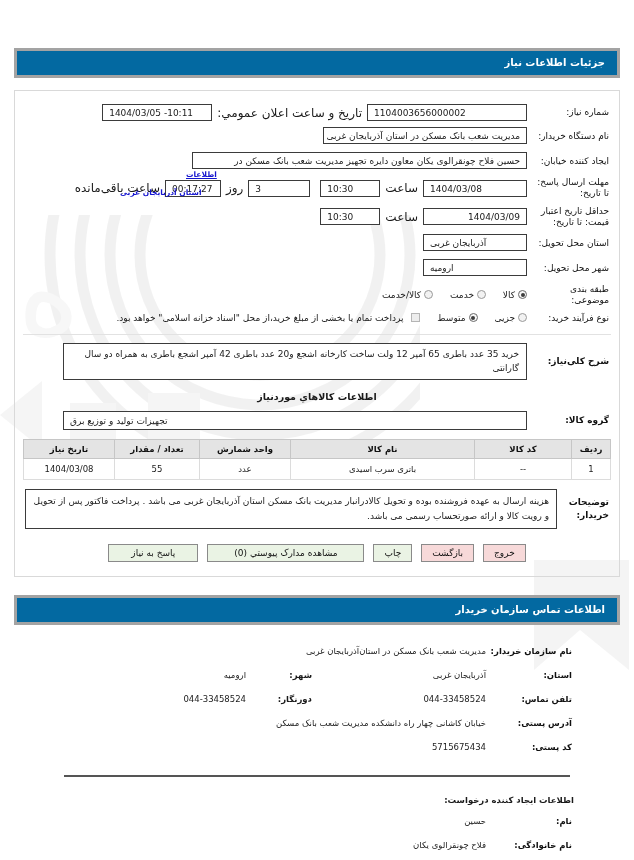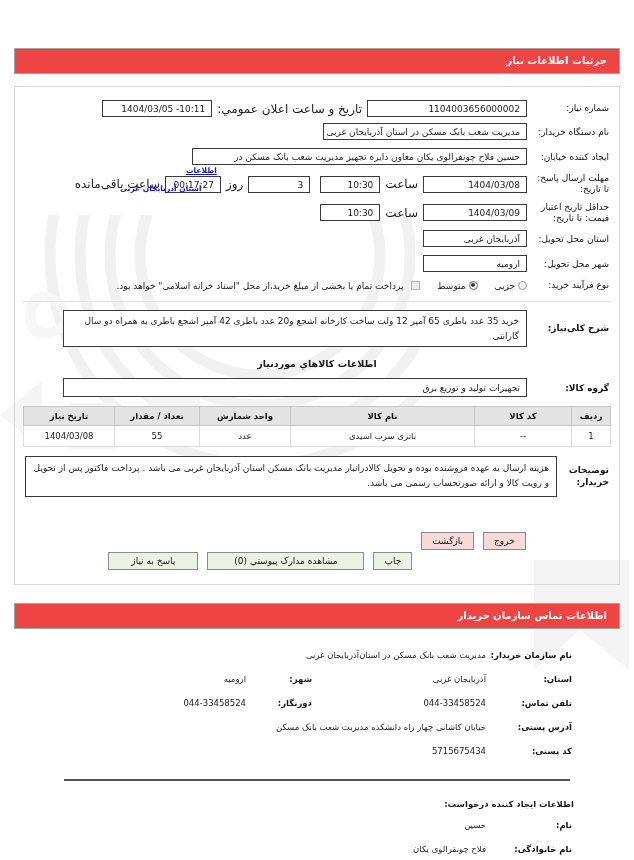--- a/index.html
+++ b/index.html
@@ -32,27 +32,27 @@
     width:150px;height:140px;
     pointer-events:none;
     opacity:.15;
     z-index:0;
   }
   .content{position:relative;z-index:2;}
 
   
   .section-bar{
     margin:0 14px;
-    background:#ef4444;
+    background:#0369a1;
     color:#fff;
     font-weight:bold;
     font-size:10px;
     padding:6px 12px 7px;
     text-align:right;
-    border:1px solid #a3a3a3;
+    border:3px solid #a3a3a3;
   }
   #top-bar-wrap{padding-top:48px;}
   #contact-bar-wrap{padding-top:18px;}
 
   
   .panel{
     margin:12px 14px 0;
     border:1px solid #d9d9d9;
     background:transparent;
   }
@@ -74,21 +74,21 @@
     color:#111;
     line-height:1.25;
   }
   .fld{
     border:1px solid #3b3b3b;
     background:#fff;
     height:17px;
     line-height:17px;
     padding:0 6px;
     font-size:9px;
-    text-align:right;
+    text-align:left;
     box-sizing:border-box;
     display:inline-block;
     white-space:nowrap;
     overflow:hidden;
   }
   .fld.right{text-align:right;}
   .fld.num{font-family:"DejaVu Sans","Liberation Sans",sans-serif;direction:ltr;}
   .inline-lbl{padding:0 5px;font-size:12px;white-space:nowrap;}
 
   .row-flex{display:flex;align-items:center;justify-content:flex-start;gap:0;}
@@ -177,21 +177,21 @@
   .btn{
     border:1px solid #7f7f7f;
     font-size:9px;
     padding:3px 10px;
     background:#e9f2e3;
     color:#111;
     cursor:pointer;
     white-space:nowrap;
     font-family:inherit;
   }
-  .btn.green{background:#eaf3e4;border-color:#8a8a8a;margin-top:40px;}
+  .btn.green{background:#eaf3e4;border-color:#8a8a8a;}
   .btn.pink{background:#f7d9d9;border-color:#8a8a8a;}
 
   
   .contact{
     margin:14px 60px 0;
     font-size:8.5px;
   }
   table.kv{width:100%;border-collapse:collapse;}
   table.kv td{padding:7px 2px;vertical-align:top;font-size:8.5px;}
   td.k{width:82px;text-align:right;font-weight:bold;color:#111;white-space:nowrap;}
@@ -302,20 +302,34 @@
           <tr>
             <td class="lbl">استان محل تحویل:</td>
             <td><span class="fld" style="width:104px;">آذربایجان غربی</span></td>
           </tr>
 
           <tr>
             <td class="lbl">شهر محل تحویل:</td>
             <td><span class="fld" style="width:104px;">ارومیه</span></td>
           </tr>
 
+          <tr>
+            <td class="lbl">طبقه بندی موضوعی:</td>
+            <td>
+              <span class="opt">
+                <span class="radio on"></span><span>کالا</span>
+              </span>
+              <span class="opt">
+                <span class="radio"></span><span>خدمت</span>
+              </span>
+              <span class="opt">
+                <span class="radio"></span><span>کالا/خدمت</span>
+              </span>
+            </td>
+          </tr>
 
           <tr>
             <td class="lbl">نوع فرآیند خرید:</td>
             <td>
               <span class="opt">
                 <span class="radio"></span><span>جزیی</span>
               </span>
               <span class="opt">
                 <span class="radio on"></span><span>متوسط</span>
               </span>

